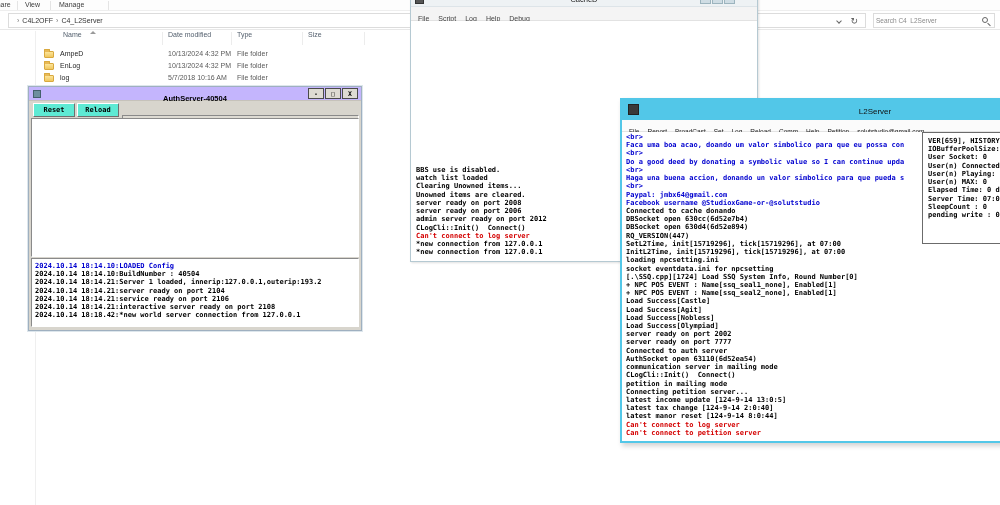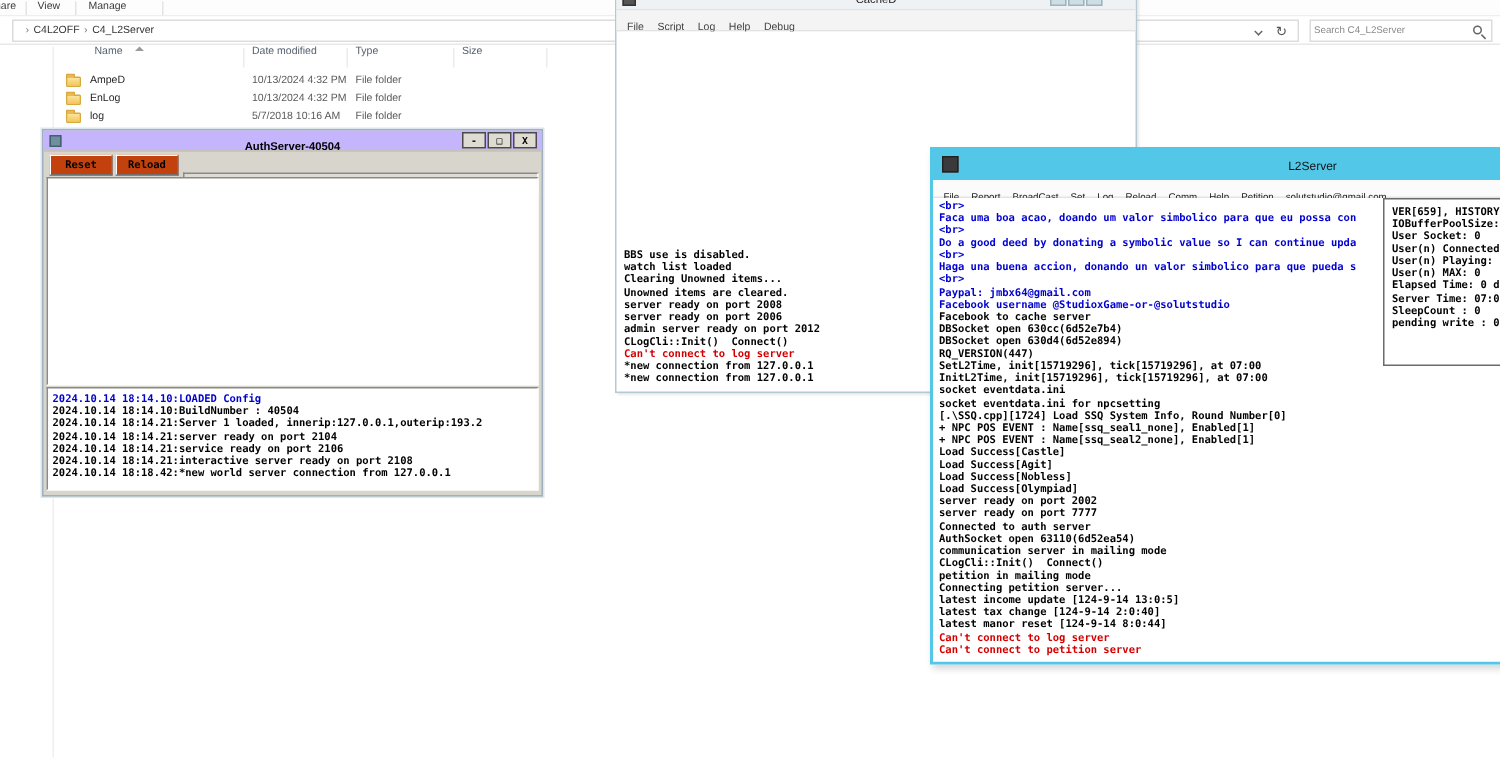--- a/index.html
+++ b/index.html
@@ -70,21 +70,21 @@
               border:1px solid #9fb0c0; box-shadow:0 0 0 1px #dde6ec; z-index:2; }
   .aw-titlebar { position:absolute; top:0; left:0; right:0; height:14px; background:#c4b5fd;
                  border-bottom:1px solid #c6c2ba; text-align:center; }
   .aw-icon { position:absolute; left:4px; top:3px; width:8px; height:8px; background:#6d8f9e; border:1px solid #44606c; }
   .aw-title { font-size:7.5px; font-weight:bold; color:#000; line-height:13px; }
   .aw-controls { position:absolute; right:3px; top:1px; display:flex; gap:1px; }
   .aw-ctrl { width:16px; height:11px; background:#dedbd3; border:1px solid #4a4a4a;
              font-size:6.5px; font-weight:bold; line-height:8px; padding:0;
              font-family:"DejaVu Sans Mono", monospace; color:#000; }
   .aw-toolbar { position:absolute; top:15px; left:0; right:0; height:16px; }
-  .aw-btn { position:absolute; top:1px; width:42px; height:14px; background:#c2410c;
+  .aw-btn { position:absolute; top:1px; width:42px; height:14px; background:#5eead4;
             border:1px solid; border-color:#ffffff #6f6f6f #6f6f6f #ffffff;
             font-size:7px; font-weight:bold; padding:0; color:#000;
             font-family:"DejaVu Sans Mono", monospace; }
   .aw-btn-reset { left:4px; } .aw-btn-reload { left:48px; }
   .aw-status { position:absolute; left:93px; top:1px; right:2px; height:14px;
                border:1px solid; border-color:#8a8a8a #ffffff #ffffff #8a8a8a;
                font-size:7px; line-height:12px; white-space:pre; overflow:hidden; color:#000; background:#dedbd3; }
   .aw-pane { position:absolute; left:2px; right:2px; background:#fff;
              border:1px solid; border-color:#8a8a8a #ffffff #ffffff #8a8a8a; overflow:hidden; }
   .aw-pane-top { top:31px; height:139px; }
@@ -255,27 +255,27 @@
 
     <div class="log-line c-blue">&lt;br&gt;</div>
         <div class="log-line c-blue">Faca uma boa acao, doando um valor simbolico para que eu possa con</div>
         <div class="log-line c-blue">&lt;br&gt;</div>
         <div class="log-line c-blue">Do a good deed by donating a symbolic value so I can continue upda</div>
         <div class="log-line c-blue">&lt;br&gt;</div>
         <div class="log-line c-blue">Haga una buena accion, donando un valor simbolico para que pueda s</div>
         <div class="log-line c-blue">&lt;br&gt;</div>
         <div class="log-line c-blue">Paypal: jmbx64@gmail.com</div>
         <div class="log-line c-blue">Facebook username @StudioxGame-or-@solutstudio</div>
-        <div class="log-line">Facebook to cache server</div>
+        <div class="log-line">Connected to cache donando</div>
         <div class="log-line">DBSocket open 630cc(6d52e7b4)</div>
         <div class="log-line">DBSocket open 630d4(6d52e894)</div>
         <div class="log-line">RQ_VERSION(447)</div>
         <div class="log-line">SetL2Time, init[15719296], tick[15719296], at 07:00</div>
         <div class="log-line">InitL2Time, init[15719296], tick[15719296], at 07:00</div>
-        <div class="log-line">socket eventdata.ini</div>
+        <div class="log-line">loading npcsetting.ini</div>
         <div class="log-line">socket eventdata.ini for npcsetting</div>
         <div class="log-line">[.\SSQ.cpp][1724] Load SSQ System Info, Round Number[0]</div>
         <div class="log-line">+ NPC POS EVENT : Name[ssq_seal1_none], Enabled[1]</div>
         <div class="log-line">+ NPC POS EVENT : Name[ssq_seal2_none], Enabled[1]</div>
         <div class="log-line">Load Success[Castle]</div>
         <div class="log-line">Load Success[Agit]</div>
         <div class="log-line">Load Success[Nobless]</div>
         <div class="log-line">Load Success[Olympiad]</div>
         <div class="log-line">server ready on port 2002</div>
         <div class="log-line">server ready on port 7777</div>

